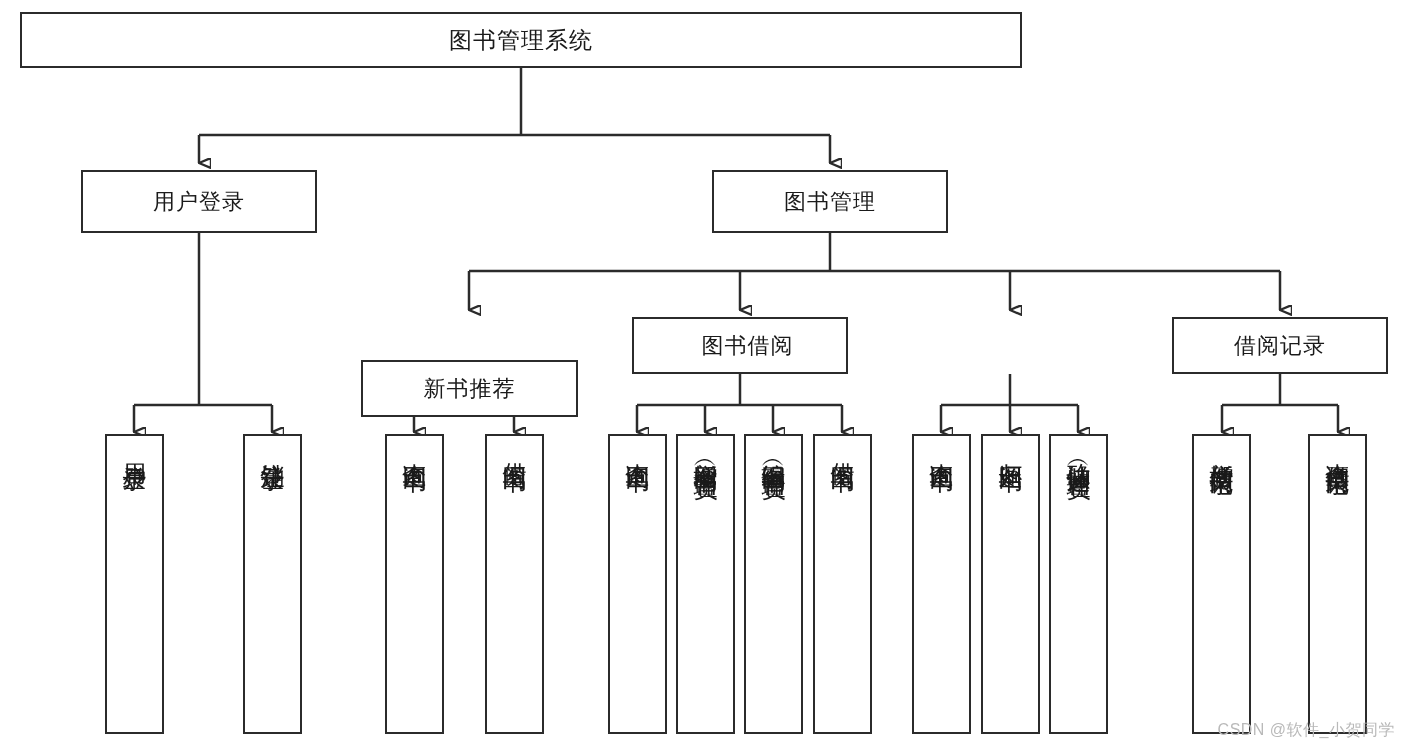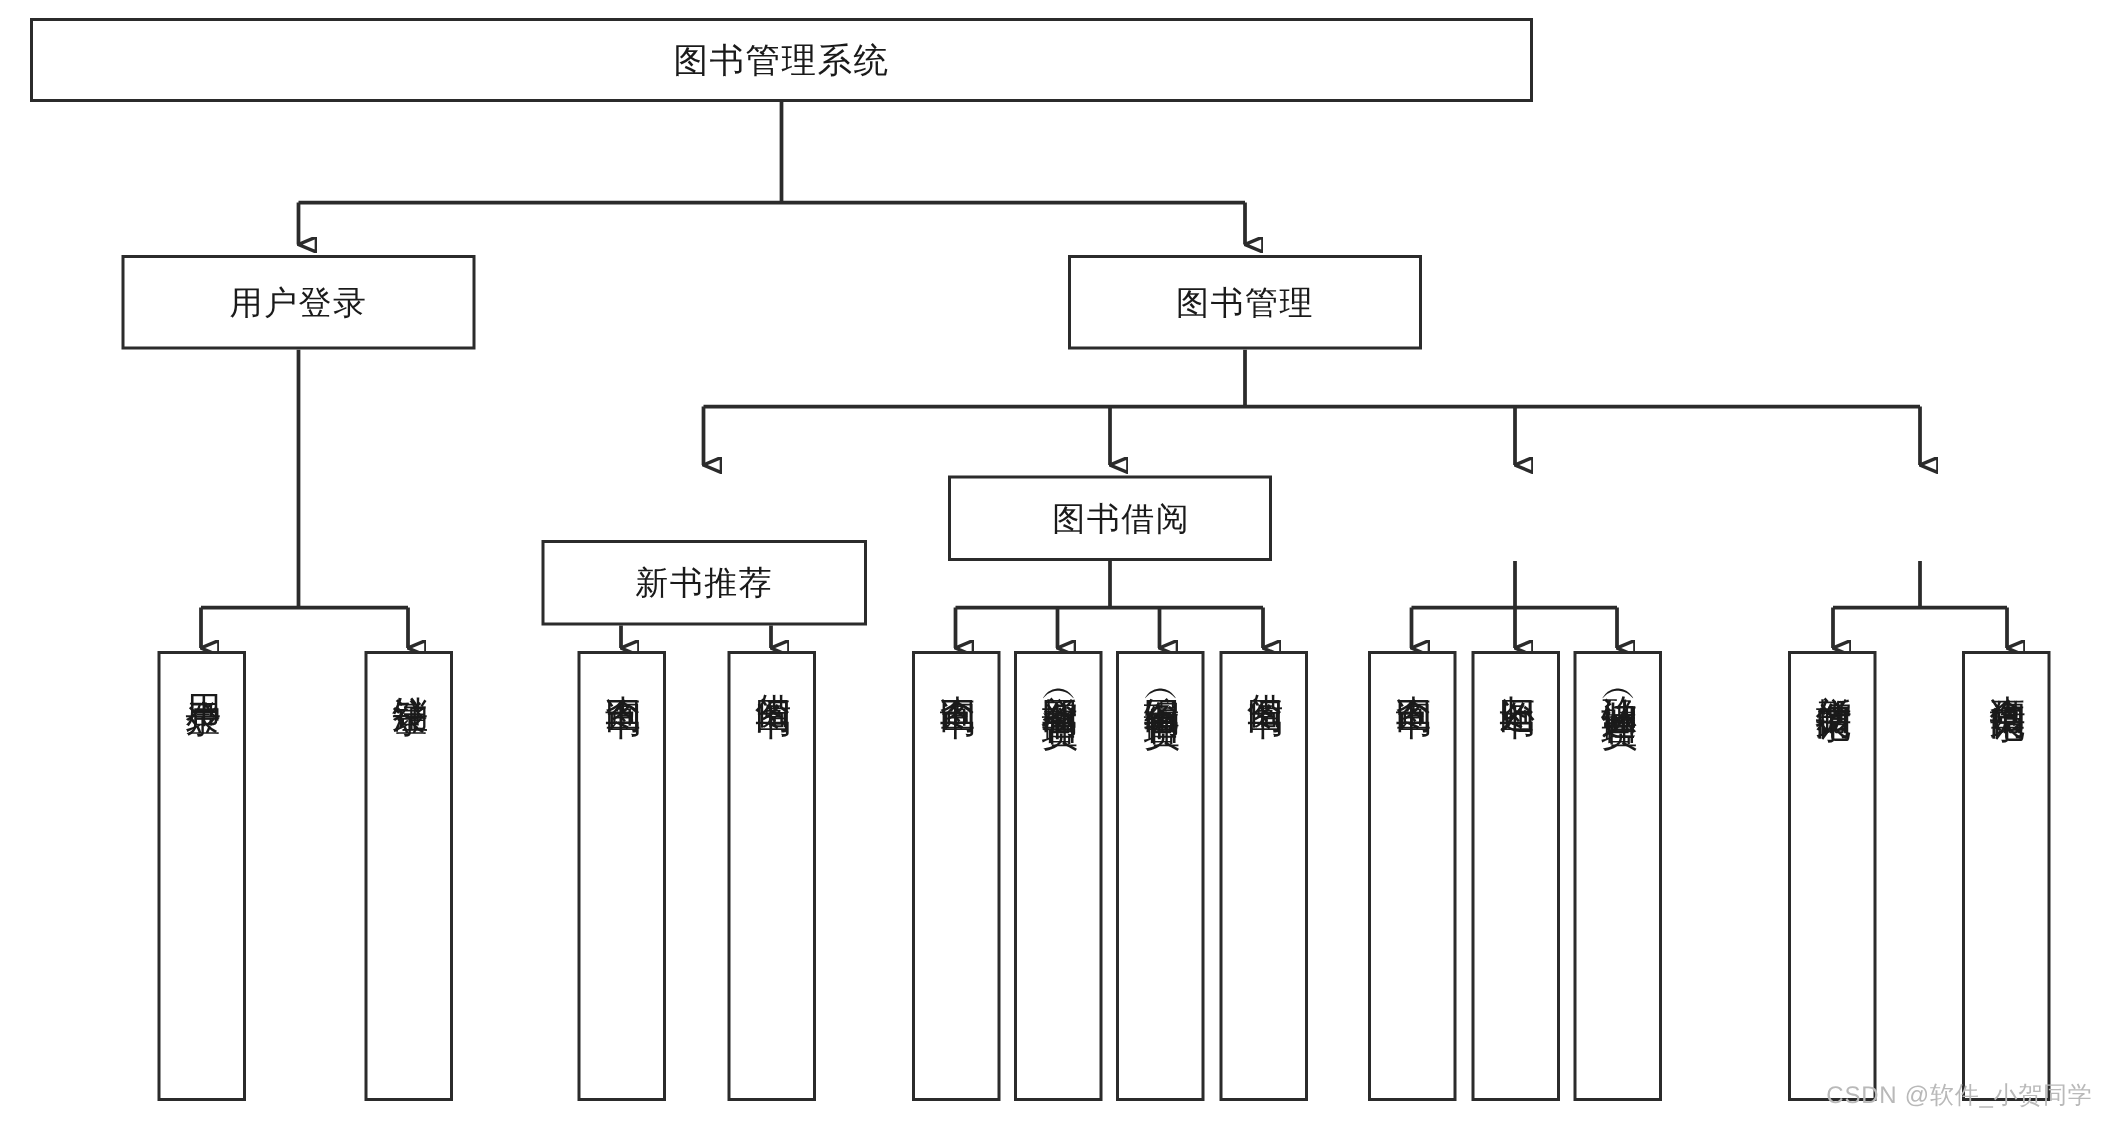--- a/index.html
+++ b/index.html
@@ -143,20 +143,23 @@
   <div class="node horiz" style="left:712px; top:170px; width:236px; height:63px;">
     <span class="label">图书管理</span>
   </div>
 
   <div class="node horiz" style="left:361px; top:317px; width:217px; height:57px;margin-top:43px;">
     <span class="label">新书推荐</span>
   </div>
   <div class="node horiz" style="left:632px; top:317px; width:216px; height:57px;padding-left:15px;">
     <span class="label">图书借阅</span>
   </div>
+  <div class="node horiz" style="left:1172px; top:317px; width:216px; height:57px;">
+    <span class="label">借阅记录</span>
+  </div>
 
   <div class="node leaf" style="left:105px; top:434px; width:59px; height:300px;">
     <span class="label">用户登录</span>
   </div>
   <div class="node leaf" style="left:243px; top:434px; width:59px; height:300px;">
     <span class="label">注销登录</span>
   </div>
 
   <div class="node leaf" style="left:385px; top:434px; width:59px; height:300px;">
     <span class="label">查询图书</span>

